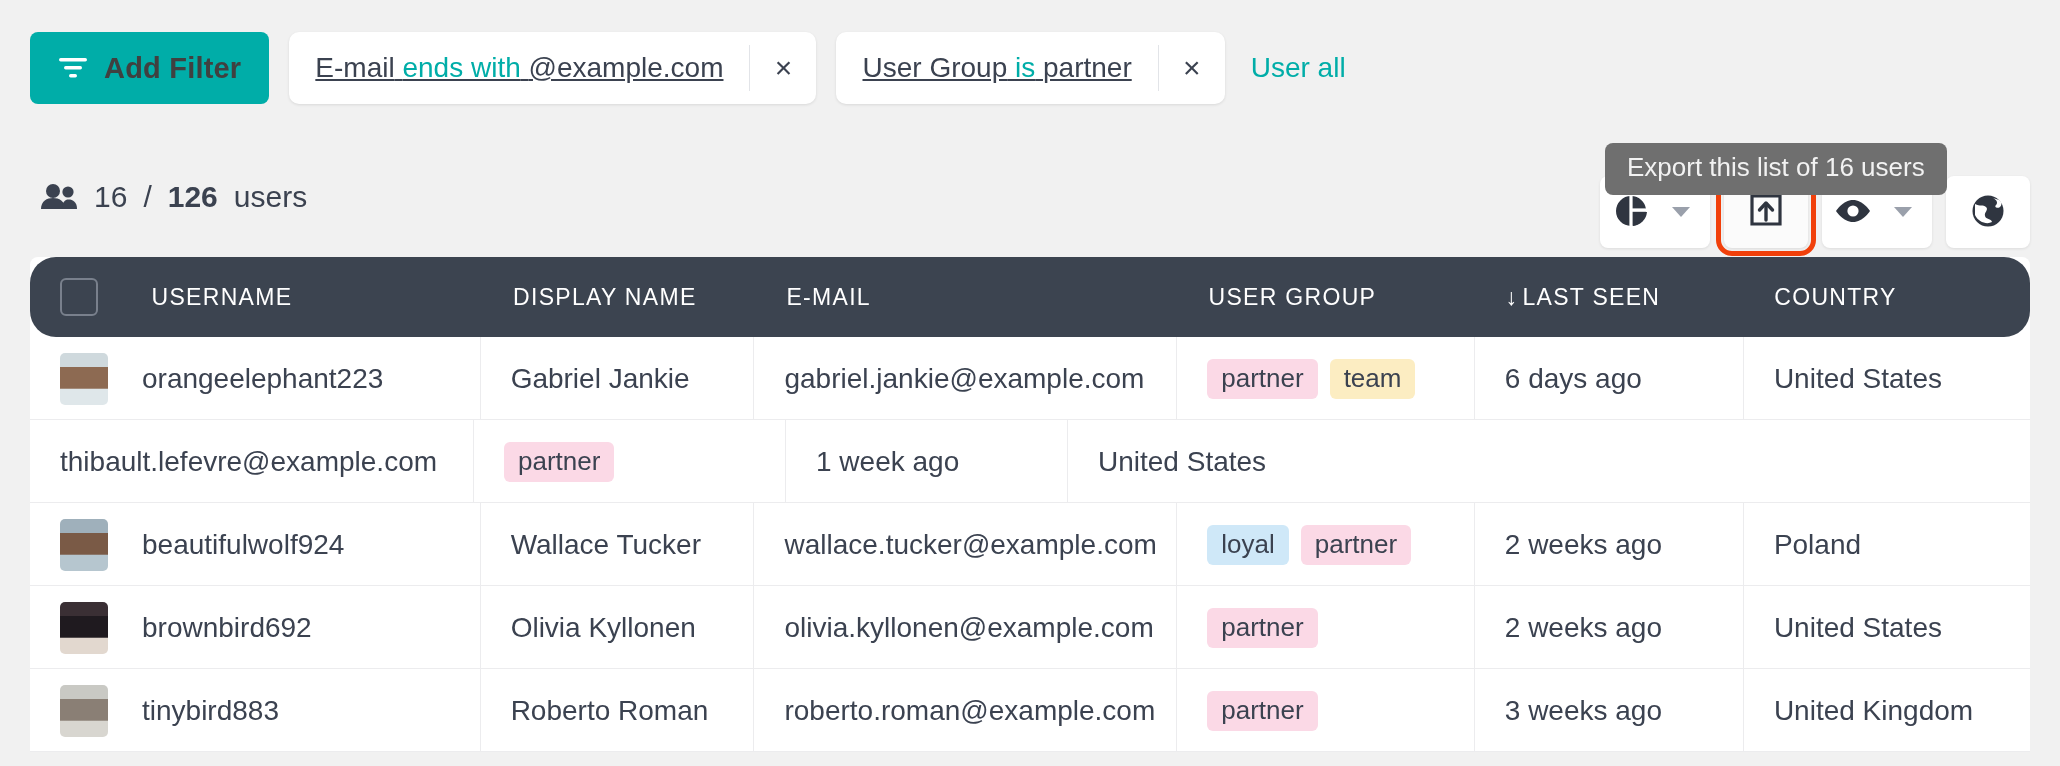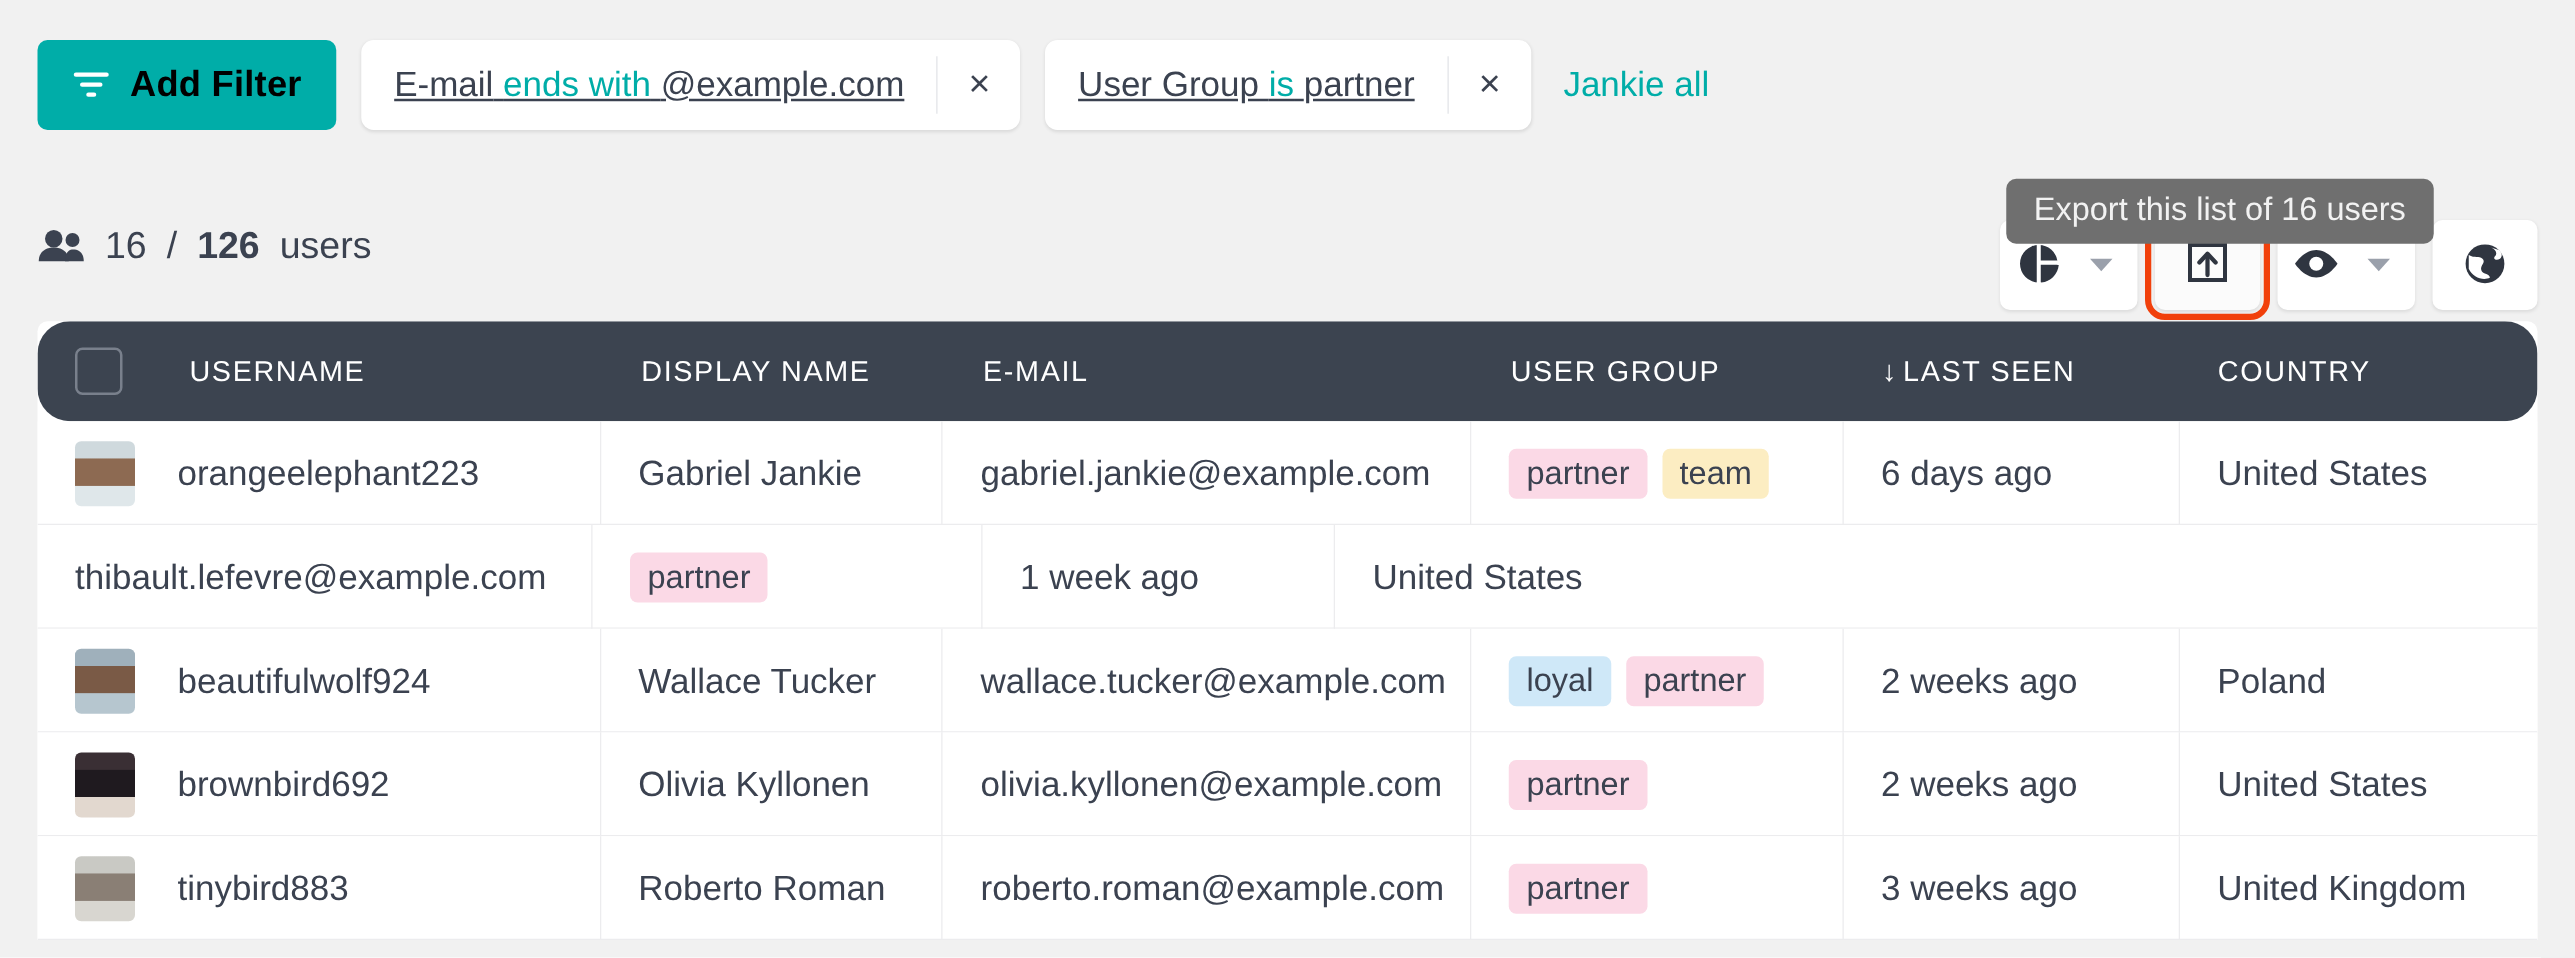--- a/index.html
+++ b/index.html
@@ -25,21 +25,21 @@
     display: flex;
     align-items: center;
     gap: 0px;
   }
 
   .add-filter-btn {
     display: flex;
     align-items: center;
     gap: 16px;
     background: #00ada8;
-    color: #000000;
+    color: #404040;
     border: none;
     border-radius: 8px;
     height: 72px;
     padding: 0 28px;
     font-size: 29px;
     font-weight: bold;
     font-family: "Liberation Sans", sans-serif;
     cursor: pointer;
     letter-spacing: 0.2px;
   }
@@ -91,21 +91,21 @@
     margin-left: 26px;
     color: #00ada8;
     font-size: 28px;
     cursor: pointer;
     white-space: nowrap;
   }
 
   
   .count-row {
     position: absolute;
-    left: 30px;
+    left: 40px;
     top: 180px;
     display: flex;
     align-items: center;
     gap: 16px;
     font-size: 30px;
     color: #3b4250;
   }
   .count-row .strong { font-weight: bold; }
   .people-icon { display: flex; align-items: center; }
 
@@ -340,21 +340,21 @@
   <div class="chip">
     <div class="chip-text">
       <span>User Group</span>
       <span class="op">is</span>
       <span>partner</span>
     </div>
     <div class="chip-divider"></div>
     <button class="chip-close">×</button>
   </div>
 
-  <span class="clear-all">Jankie all</span>
+  <span class="clear-all">User all</span>
 </div>
 
 <div class="count-row">
   <span class="people-icon">
     <svg width="38" height="28" viewBox="0 0 38 28">
       <circle cx="13" cy="8" r="7" fill="#3b4250"></circle>
       <circle cx="28" cy="9" r="5.6" fill="#3b4250"></circle>
       <path d="M1 26 C1 18, 7 15, 13 15 C19 15, 25 18, 25 26 Z" fill="#3b4250"></path>
       <path d="M22 26 C22 19, 25 16.5, 28.5 16.5 C33 16.5, 37 19, 37 26 Z" fill="#3b4250"></path>
     </svg>

